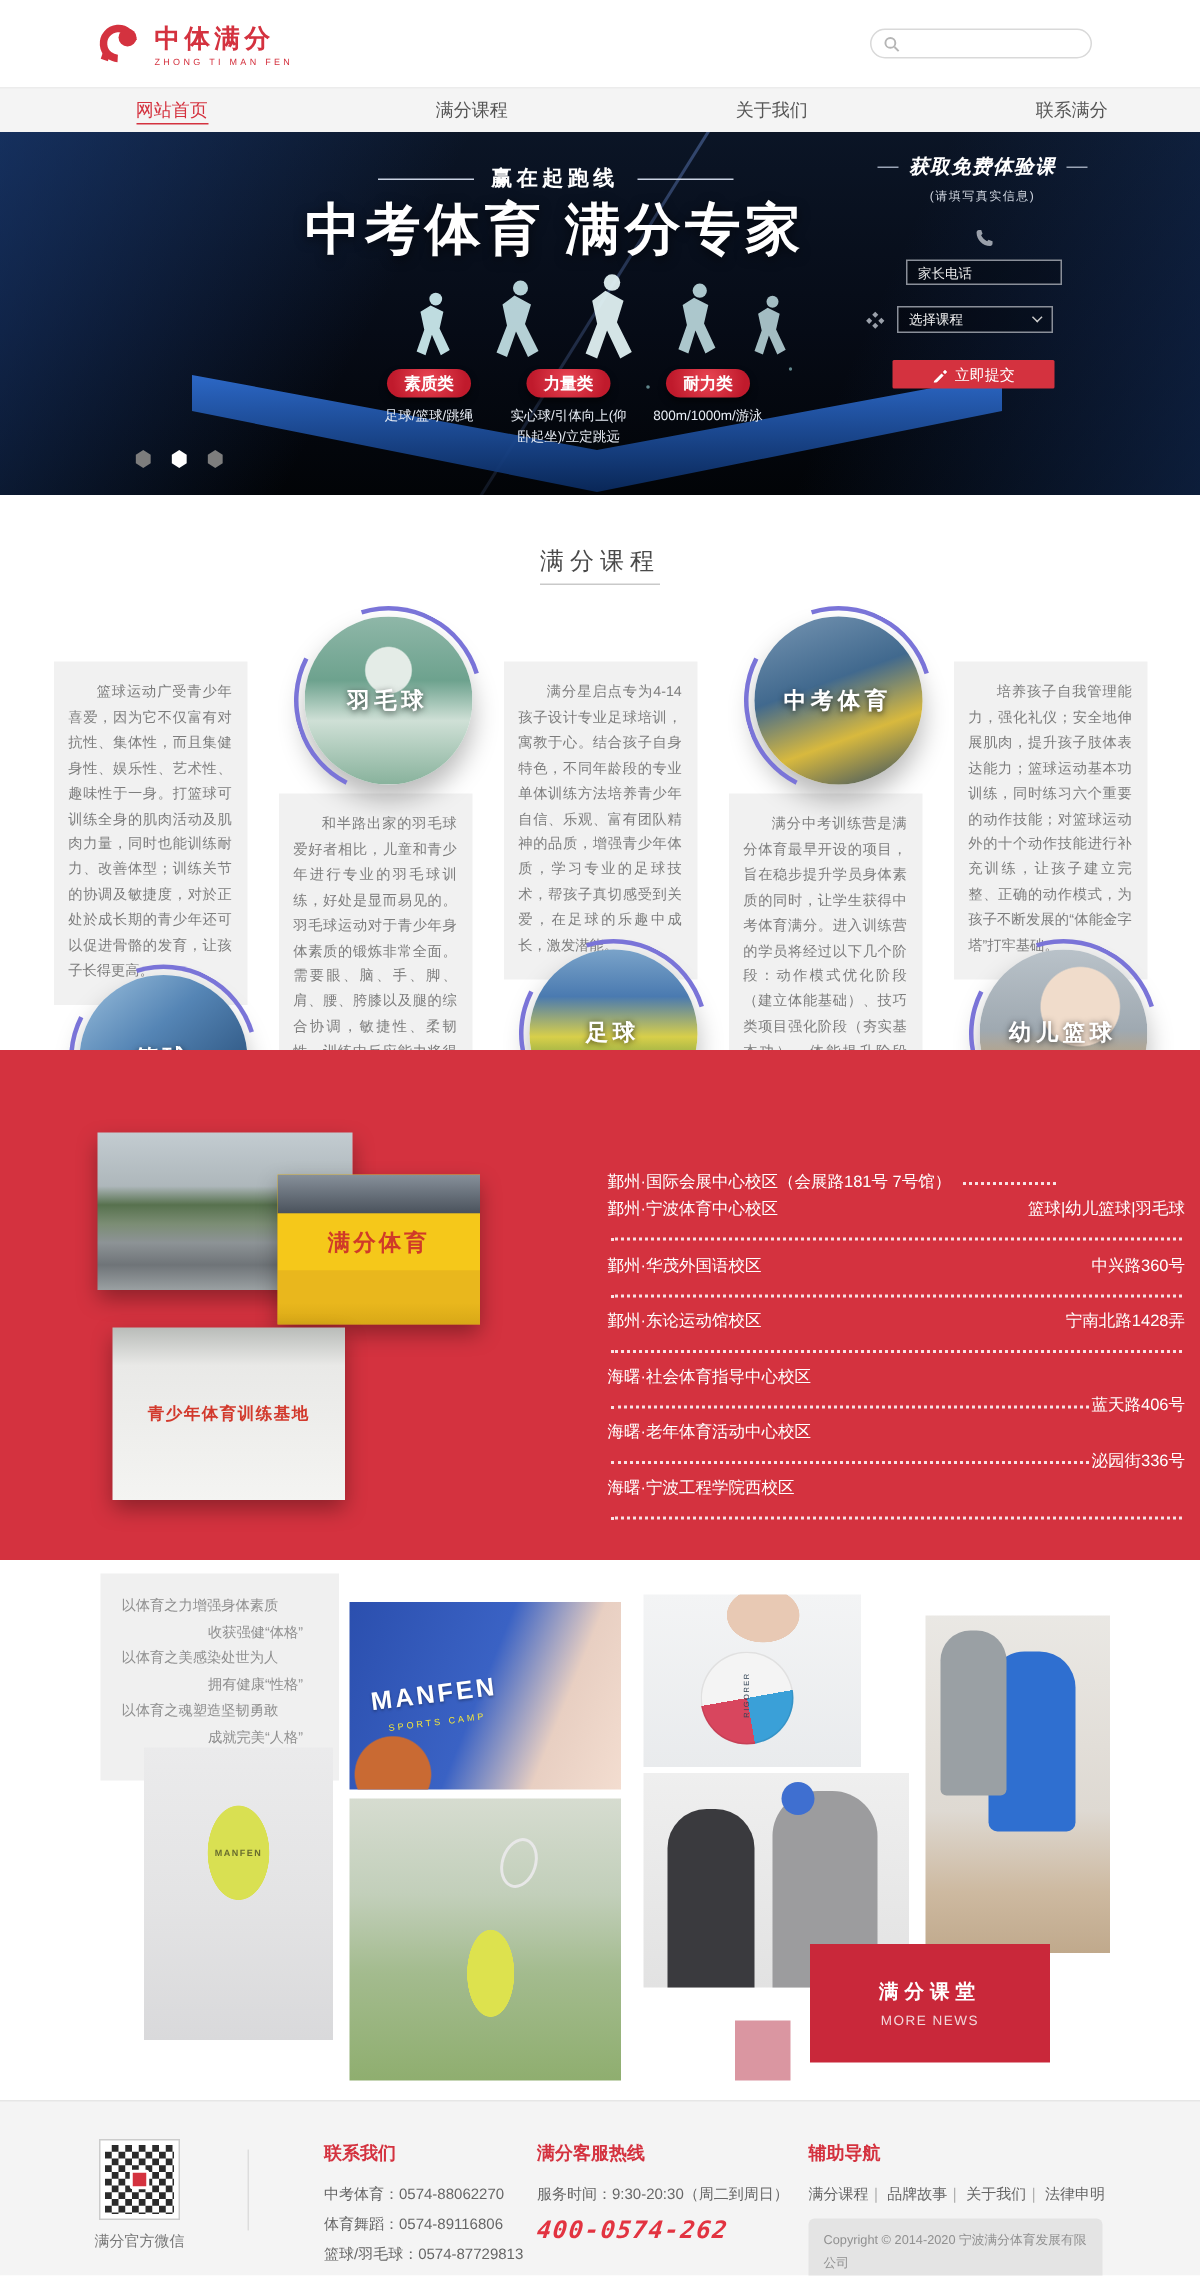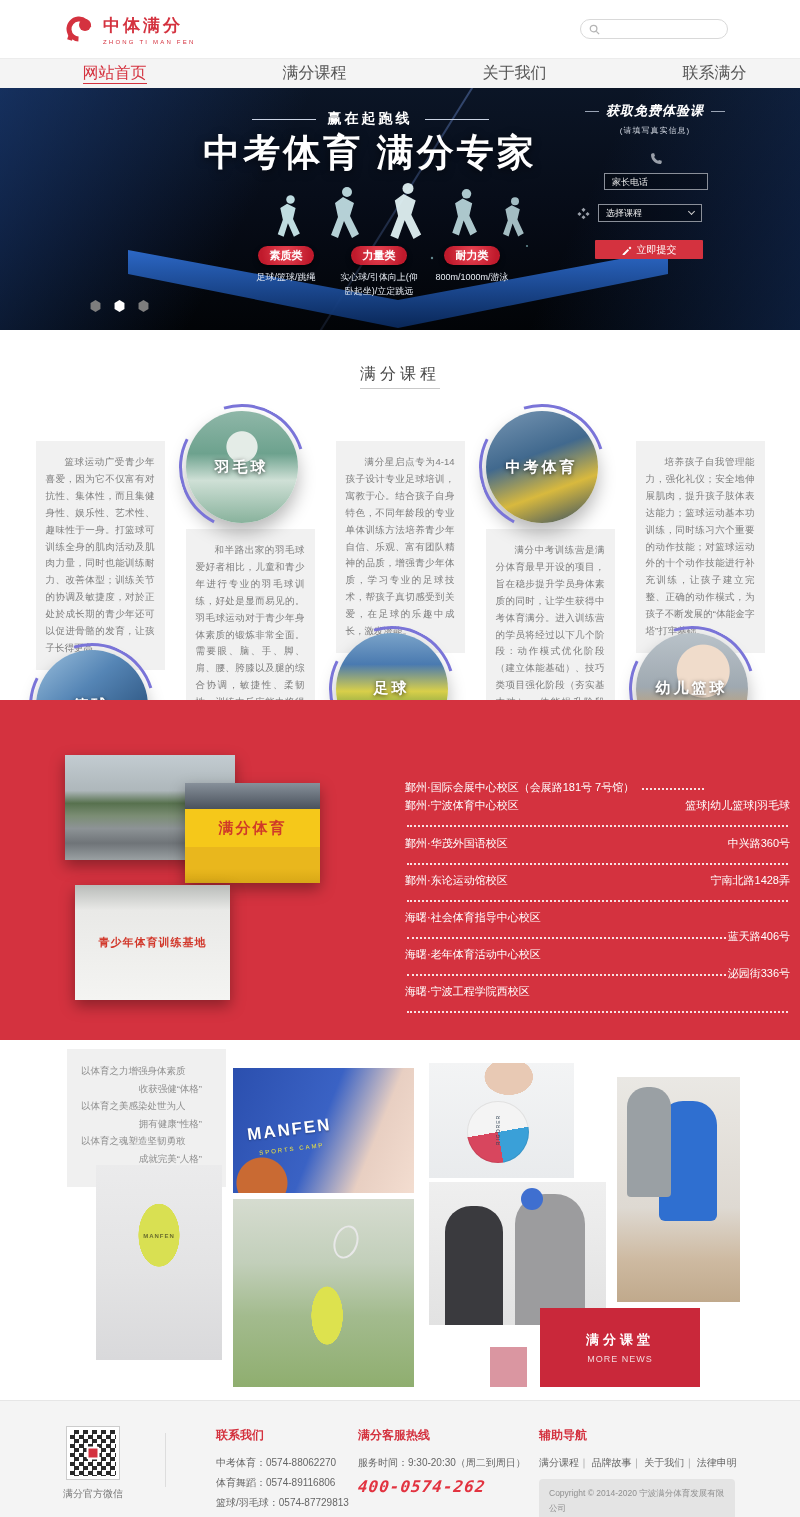--- a/index.html
+++ b/index.html
@@ -12,21 +12,21 @@
   
   .header{height:58px; display:flex; align-items:center; justify-content:space-between; padding:0 72px 0 65px; background:#fff;}
   .logo{display:flex; gap:8px;}
   .logo-txt .cn{color:var(--red); font-weight:bold; font-size:17px; letter-spacing:3px;}
   .logo-txt .en{color:var(--red); font-size:6px; letter-spacing:2.2px; margin-top:2px;}
   .search{width:148px; height:20px; border:1px solid #d9d9d9; border-radius:11px; display:flex; align-items:center; padding:0 8px; gap:5px; background:#fff;}
   .search input{border:none; outline:none; flex:1; font-size:10px; background:transparent; min-width:0;}
 
   
   .nav{height:30px; background:#f4f4f4; display:grid; grid-template-columns:repeat(4,1fr); align-items:center; border-top:1px solid #ececec;}
-  .nav-item{text-align:center; font-size:16px; color:#555; cursor:pointer;padding-left:29px;}
+  .nav-item{text-align:center; font-size:12px; color:#555; cursor:pointer;padding-left:29px;}
   .nav-item span{padding-bottom:2px;}
   .nav-item.active span{color:var(--red); border-bottom:1px solid var(--red);}
 
   
   .hero{position:relative; height:242px; overflow:hidden; color:#fff;
     background:
       linear-gradient(118deg, rgba(30,70,140,.55) 0%, rgba(10,20,40,0) 34%),
       linear-gradient(294deg, rgba(25,60,120,.45) 0%, rgba(5,10,22,0) 30%),
       linear-gradient(180deg,#0b1526 0%,#060b16 55%,#020407 100%);}
   .hero::before{content:""; position:absolute; left:45%; top:-40px; width:2px; height:180%; background:linear-gradient(180deg,rgba(130,170,255,.35),transparent); transform:rotate(32deg);}
@@ -54,21 +54,21 @@
   .hf-input::placeholder{color:#e8e8e8;}
   .hf-select{width:104px; height:18px; border:1px solid #8a8f99; background:rgba(0,0,0,.25); color:#f0f0f0; font-size:9px; padding:0 7px; display:flex; align-items:center; justify-content:space-between; cursor:pointer;}
   .chev{width:5px; height:5px; border-right:1px solid #ccc; border-bottom:1px solid #ccc; transform:rotate(45deg); margin-top:-3px;}
   .hf-btn{margin:18px 0 0 20px; width:108px; height:19px; background:var(--red); border:none; color:#fff; font-size:10px; display:flex; align-items:center; justify-content:center; gap:5px; cursor:pointer; border-radius:1px;}
 
   
   .courses{padding-top:34px; height:370px; background:#fff;}
   .sec-title{text-align:center; font-size:16px; color:#4a4a4a; letter-spacing:4px;}
   .sec-title span{padding-bottom:6px; border-bottom:1px solid #c9c9c9;}
   .course-row{display:flex; justify-content:center; gap:21px; margin-top:26px; align-items:flex-start;}
-  .ccol{width:129px; display:flex; flex-direction:column; align-items:flex-start;}
+  .ccol{width:129px; display:flex; flex-direction:column; align-items:flex-end;}
   .ccol.down{padding-top:30px;}
   .tbox{width:129px; background:var(--box); padding:13px 10px; font-size:9.5px; color:#7d7d7d; line-height:1.78; text-align:justify;}
   .tbox .ind{text-indent:2em; display:block;}
   .circle-wrap{position:relative; width:112px; height:112px; border-radius:50%; cursor:pointer; box-shadow:0 10px 18px rgba(0,0,0,.28); flex:none;}
   .circle-wrap.overlap{margin-top:-20px;}
   .circle-wrap.under{margin-bottom:6px;}
   .circle-wrap::before{content:""; position:absolute; inset:-7px; border-radius:50%; border:3px solid transparent; border-top-color:var(--purple); transform:rotate(28deg);}
   .circle-wrap::after{content:""; position:absolute; inset:-7px; border-radius:50%; border:3px solid transparent; border-left-color:var(--purple); transform:rotate(-18deg);}
   .circle{position:absolute; inset:0; border-radius:50%; display:flex; align-items:center; justify-content:center; overflow:hidden;}
   .circle b{color:#fff; font-size:15px; letter-spacing:3px; text-shadow:0 1px 4px rgba(0,0,0,.7); font-weight:bold;}
@@ -121,21 +121,21 @@
   .p-boy .ball{position:absolute; left:38px; top:38px; width:62px; height:62px; border-radius:50%; background:conic-gradient(#f4f4f4 0 80deg,#3aa0d8 80deg 170deg,#d8465e 170deg 260deg,#f4f4f4 260deg 360deg); box-shadow:inset 0 0 0 1px rgba(0,0,0,.08);}
   .p-boy .ball i{position:absolute; left:0; right:0; top:26px; text-align:center; font-style:normal; font-size:5px; color:#345; letter-spacing:1px; transform:rotate(-90deg);}
   .p-volley{left:429px; top:142px; width:177px; height:143px; background:linear-gradient(180deg,#efefef 0%,#e2e2e2 100%);}
   .p-volley::before{content:""; position:absolute; left:16px; top:24px; width:58px; height:120px; background:#3a3a3e; border-radius:26px 26px 0 0;}
   .p-volley::after{content:""; position:absolute; left:86px; top:12px; width:70px; height:132px; background:#9c9c9e; border-radius:30px 30px 0 0;}
   .p-volley .vball{position:absolute; left:92px; top:6px; width:22px; height:22px; border-radius:50%; background:#3f6fd0; z-index:2;}
   .p-tall{left:617px; top:37px; width:123px; height:225px; background:linear-gradient(180deg,#eae8e4 0%,#ded9d2 58%,#cdb9a0 82%,#c0a98c 100%);}
   .p-tall::before{content:""; position:absolute; left:42px; top:24px; width:58px; height:120px; background:#2f6fd0; border-radius:24px 24px 6px 6px;}
   .p-tall::after{content:""; position:absolute; left:10px; top:10px; width:44px; height:110px; background:#9aa0a4; border-radius:20px 20px 4px 4px;}
   .pink-sq{position:absolute; left:490px; top:307px; width:37px; height:40px; background:var(--pink);}
-  .news{position:absolute; left:540px; top:268px; width:160px; height:79px; background:var(--dark-red); color:#fff; display:flex; flex-direction:column; align-items:center; justify-content:center; gap:5px; cursor:pointer;}
+  .news{position:absolute; left:540px; top:256px; width:160px; height:79px; background:var(--dark-red); color:#fff; display:flex; flex-direction:column; align-items:center; justify-content:center; gap:5px; cursor:pointer;}
   .news b{font-size:13px; letter-spacing:4px; font-weight:bold;}
   .news i{font-style:normal; font-size:9px; letter-spacing:1px; color:#f2d7da;}
 
   
   .footer{position:relative; height:117px; background:#f4f4f4; border-top:1px solid #e6e6e6; font-size:10px; color:#666;}
   .qr-col{position:absolute; left:52px; top:25px; width:82px; text-align:center;}
   .qr{width:54px; height:54px; margin:0 auto; background:#fff; border:1px solid #ccc; padding:3px; position:relative;}
   .qr .pat{width:100%; height:100%; background:conic-gradient(#2b2b2b 25%,#fff 0 50%,#2b2b2b 0 75%,#fff 0) 0 0/9px 9px;}
   .qr .logo-dot{position:absolute; left:50%; top:50%; width:13px; height:13px; transform:translate(-50%,-50%); background:var(--red); border:2px solid #fff; border-radius:2px;}
   .qr-cap{margin-top:7px; color:#777;}

